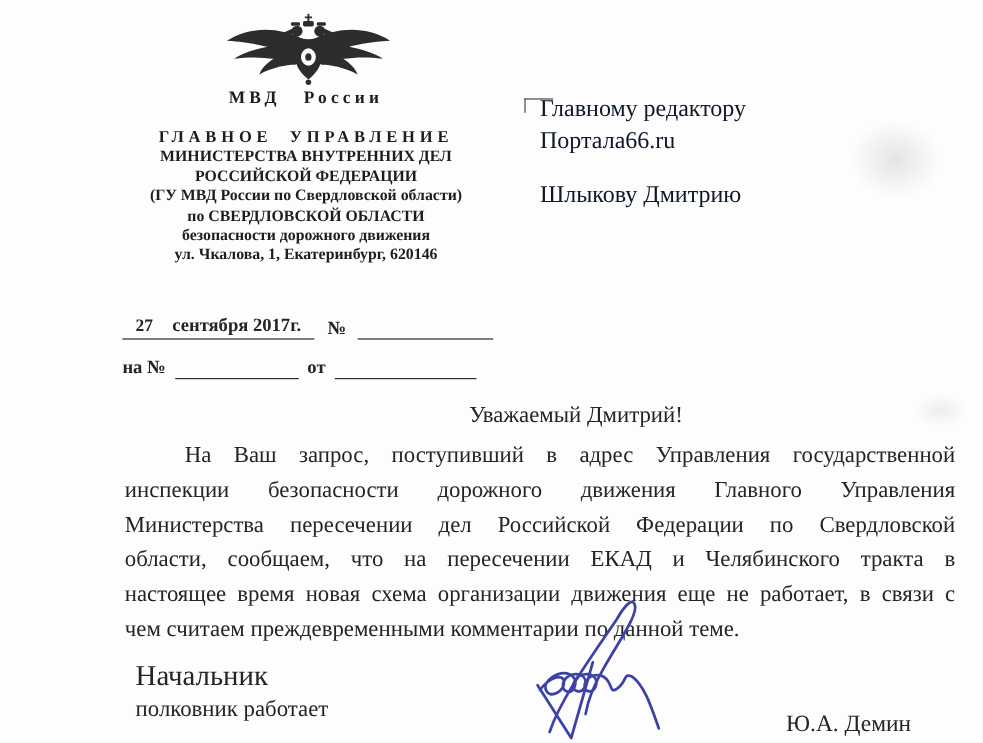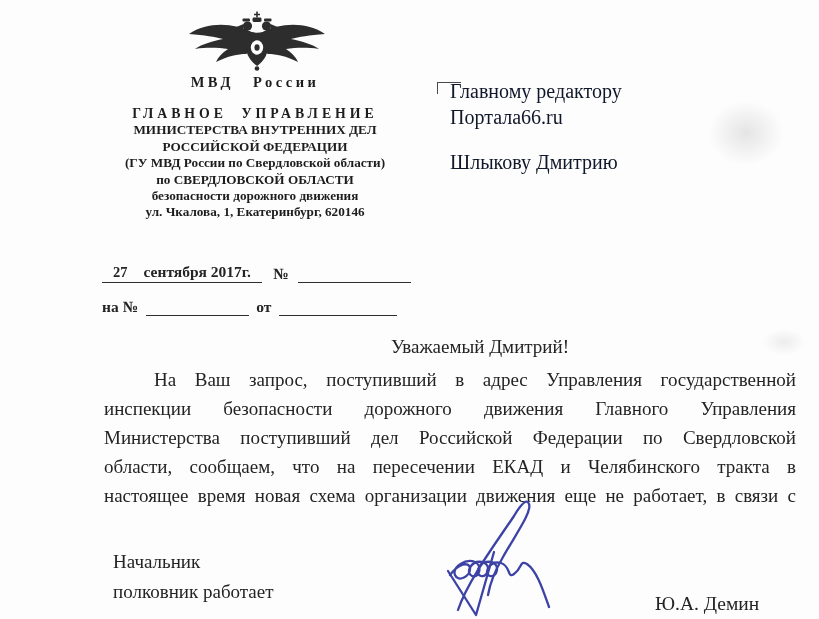--- a/index.html
+++ b/index.html
@@ -48,21 +48,21 @@
   
   .salutation{
     position:absolute;left:160px;top:336px;width:640px;
     text-align:center;font-size:19px;
   }
   .letter-body{position:absolute;left:104px;top:369px;width:692px;font-size:19px;}
   .jline{text-align:justify;text-align-last:justify;height:29px;overflow:hidden;}
   .jline.indent{padding-left:50px;}
   .lastline{height:29px;}
   
-  .post1{position:absolute;left:113px;top:551px;font-size:19px;}
+  .post1{position:absolute;left:113px;top:551px;font-size:24px;}
   .post2{position:absolute;left:113px;top:581px;font-size:19px;}
   .sig{position:absolute;left:438px;top:494px;width:136px;height:125px;}
   .sig-name{position:absolute;left:655px;top:579px;font-size:19.5px;margin-top:14px;}
   
   .smudge{position:absolute;pointer-events:none;}
   .smudge.s1{left:703px;top:96px;width:86px;height:74px;
     background:radial-gradient(ellipse at center,rgba(130,130,130,.20),rgba(130,130,130,0) 62%);}
   .smudge.s2{left:758px;top:326px;width:52px;height:32px;
     background:radial-gradient(ellipse at center,rgba(140,140,140,.14),rgba(140,140,140,0) 60%);}
 </style>
@@ -127,23 +127,24 @@
     <div class="addr-l">Главному редактору</div>
     <div class="addr-l">Портала66.ru</div>
     <div class="addr-l addr-l3">Шлыкову Дмитрию</div>
   </div>
 
   <div class="salutation">Уважаемый Дмитрий!</div>
 
   <div class="letter-body">
     <div class="jline indent">На Ваш запрос, поступивший в адрес Управления государственной</div>
     <div class="jline">инспекции безопасности дорожного движения Главного Управления</div>
-    <div class="jline">Министерства поступивший дел Российской Федерации по Свердловской</div>
+    <div class="jline">Министерства пересечении дел Российской Федерации по Свердловской</div>
     <div class="jline">области, сообщаем, что на пересечении ЕКАД и Челябинского тракта в</div>
     <div class="jline">настоящее время новая схема организации движения еще не работает, в связи с</div>
+    <div class="lastline">чем считаем преждевременными комментарии по данной теме.</div>
   </div>
 
   <div class="post1">Начальник</div>
   <div class="post2">полковник работает</div>
 
   <svg class="sig" viewBox="0 0 136 125" xmlns="http://www.w3.org/2000/svg" fill="none" stroke-linecap="round" stroke-linejoin="round">
     <path stroke-width="2.3" d="M20,116 C30,86 60,46 76,22 C83,10 89,4 91,10 C94,18 78,40 65,63 C58,75 52,89 50,101" stroke="#3d43a5"></path>
     <path stroke-width="2.3" d="M12,81 C20,70 31,67 32,74 C33,82 20,89 17,81 C14,73 28,64 37,68 C45,72 41,85 34,82 C27,79 33,66 44,68 C54,70 50,84 43,82 C36,80 41,66 53,68 C63,70 59,84 52,82 C45,80 51,66 63,69 C73,72 69,85 76,80 C85,74 81,66 89,70 C99,77 105,96 111,113" stroke="#3d43a5"></path>
     <path stroke-width="2.3" d="M10,77 L38,121 L56,58" stroke="#3d43a5"></path>
   </svg>

